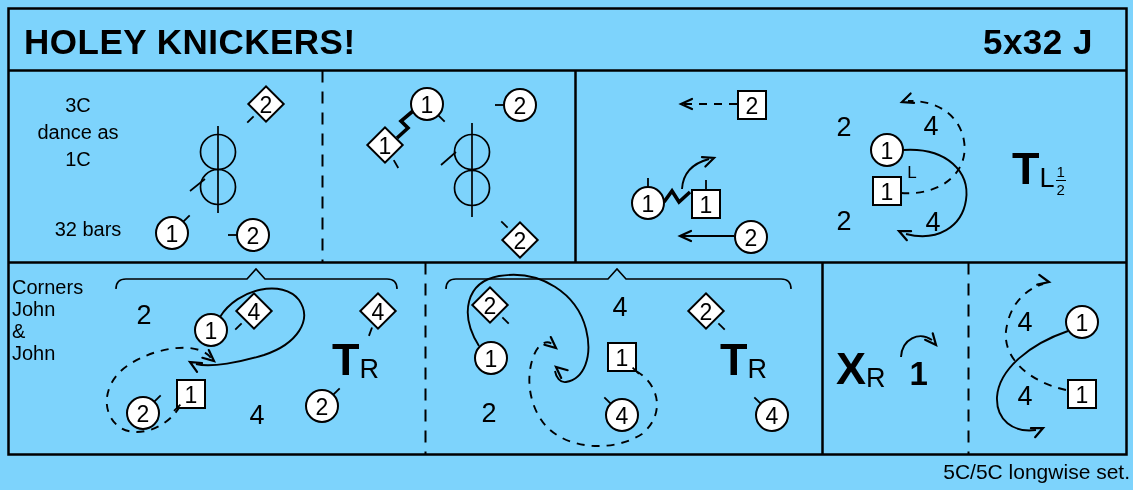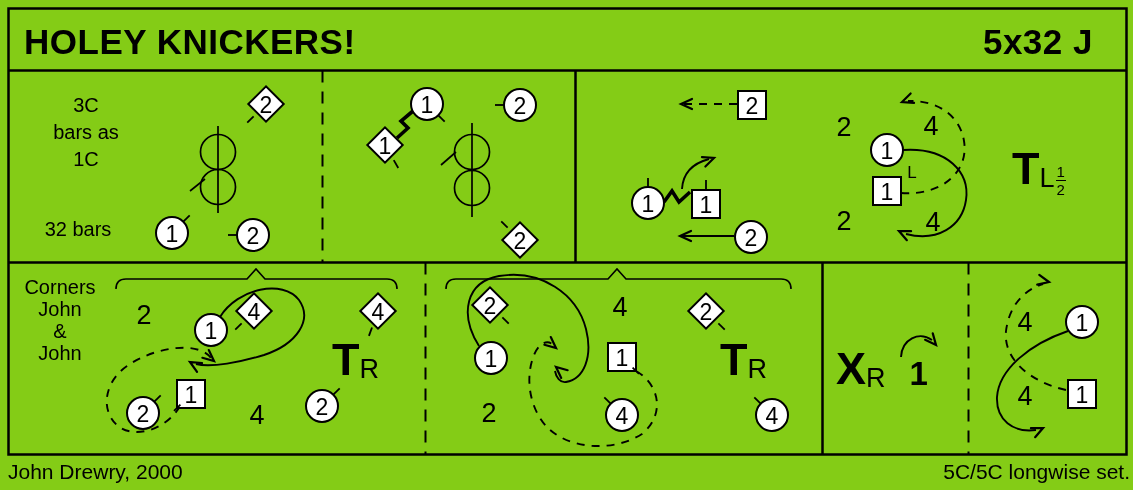--- a/index.html
+++ b/index.html
@@ -1,21 +1,21 @@
 <!DOCTYPE html>
 <html><head>
 <meta charset="utf-8">
 <style>
   html,body{margin:0;padding:0;background:#fff;}
-  #page{position:relative;width:1133px;height:490px;background:#84cc16;
+  #page{position:relative;width:1133px;height:490px;background:#7dd3fc;
         font-family:"Liberation Sans",sans-serif;color:#000;overflow:hidden;}
   .abs{position:absolute;}
   .title{font-size:35px;font-weight:bold;letter-spacing:.5px;}
   .note{text-align:center;font-size:20px;line-height:27px;}
-  .note-sm{text-align:center;font-size:20px;line-height:22px;}
+  .note-sm{text-align:left;font-size:20px;line-height:22px;}
   .footer-text{font-size:21px;}
   svg{position:absolute;left:0;top:0;}
   .dshape{fill:#fff;stroke:#000;stroke-width:2;}
   .dnum{font:23px "Liberation Sans",sans-serif;text-anchor:middle;dominant-baseline:central;fill:#000;}
   .plabel{font-family:"Liberation Sans",sans-serif;text-anchor:middle;dominant-baseline:central;fill:#000;}
   .dtick{stroke:#000;stroke-width:1.8;}
   .grid{stroke:#000;stroke-width:2.5;fill:none;}
   .griddash{stroke:#000;stroke-width:2;fill:none;stroke-dasharray:12 9;}
   .fig{stroke:#000;stroke-width:1.7;fill:none;}
   .arc{stroke:#000;stroke-width:1.9;fill:none;}
@@ -32,26 +32,26 @@
   .f-times{font-size:33px;font-weight:bold;line-height:1;margin:11px 0 0 24px;}
 </style>
 </head>
 <body>
 
 <div id="page">
 
   <div class="abs title" style="left:24px;top:22px;">HOLEY KNICKERS!</div>
   <div class="abs title" style="right:40px;top:22px;">5x32 J</div>
 
-  <div class="abs note" style="left:26px;top:92px;width:120px;">
+  <div class="abs note" style="left:18px;top:92px;width:120px;">
     <div>3C</div>
-    <div>bars as</div>
+    <div>dance as</div>
     <div>1C</div>
   </div>
-  <div class="abs note" style="left:18px;top:216px;width:120px;">32 bars</div>
+  <div class="abs note" style="left:28px;top:216px;width:120px;">32 bars</div>
   <div class="abs note-sm" style="left:12px;top:276px;width:96px;">
     <div>Corners</div>
     <div>John</div>
     <div>&amp;</div>
     <div>John</div>
   </div>
 
   <div class="formula" style="left:1012px;top:146px;">
     <span class="f-big">T</span>
       <span class="f-sub">L</span>
@@ -67,21 +67,20 @@
   <div class="formula" style="left:720px;top:337px;">
     <span class="f-big">T</span>
       <span class="f-sub">R</span>
   </div>
   <div class="formula" style="left:836px;top:346px;">
     <span class="f-big">X</span>
       <span class="f-sub">R</span>
       <span class="f-times">1</span>
   </div>
 
-  <div class="abs footer-text" style="left:8px;top:460px;">John Drewry, 2000</div>
   <div class="abs footer-text" style="right:3px;top:460px;">5C/5C longwise set.</div>
 
   <svg id="canvas" width="1133" height="490" viewBox="0 0 1133 490">
 
     <g>
       <rect class="grid" x="8.5" y="8.5" width="1118" height="446"></rect>
       <line class="grid" x1="8.5" y1="70.5" x2="1126.5" y2="70.5"></line>
       <line class="grid" x1="8.5" y1="262.5" x2="1126.5" y2="262.5"></line>
       <line class="grid" x1="575.5" y1="70.5" x2="575.5" y2="262.5"></line>
       <line class="grid" x1="822.5" y1="262.5" x2="822.5" y2="454.5"></line>

